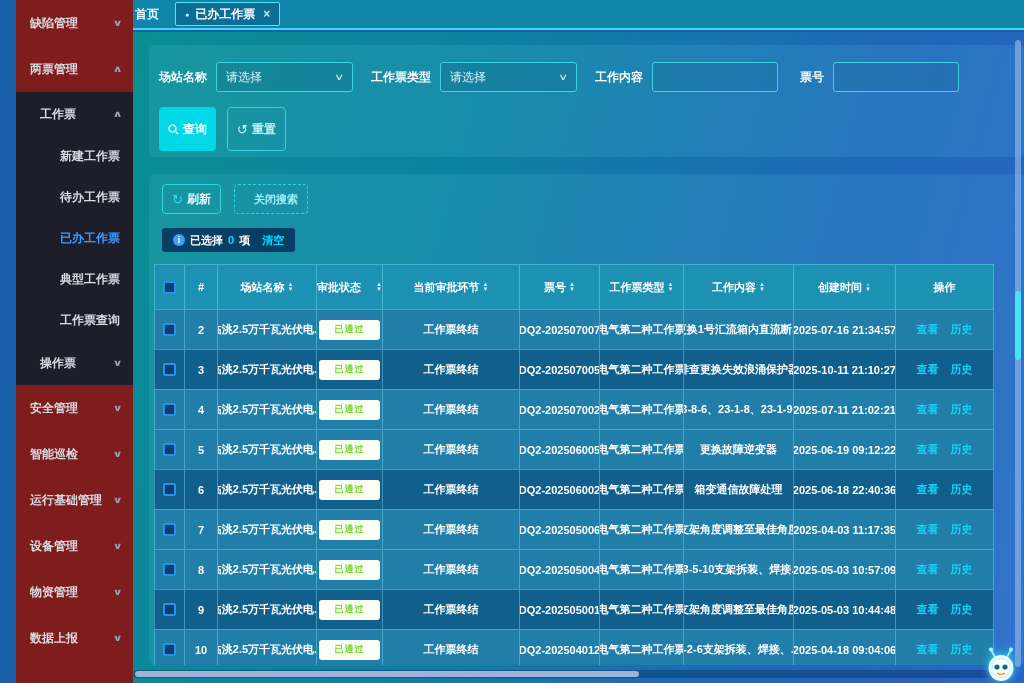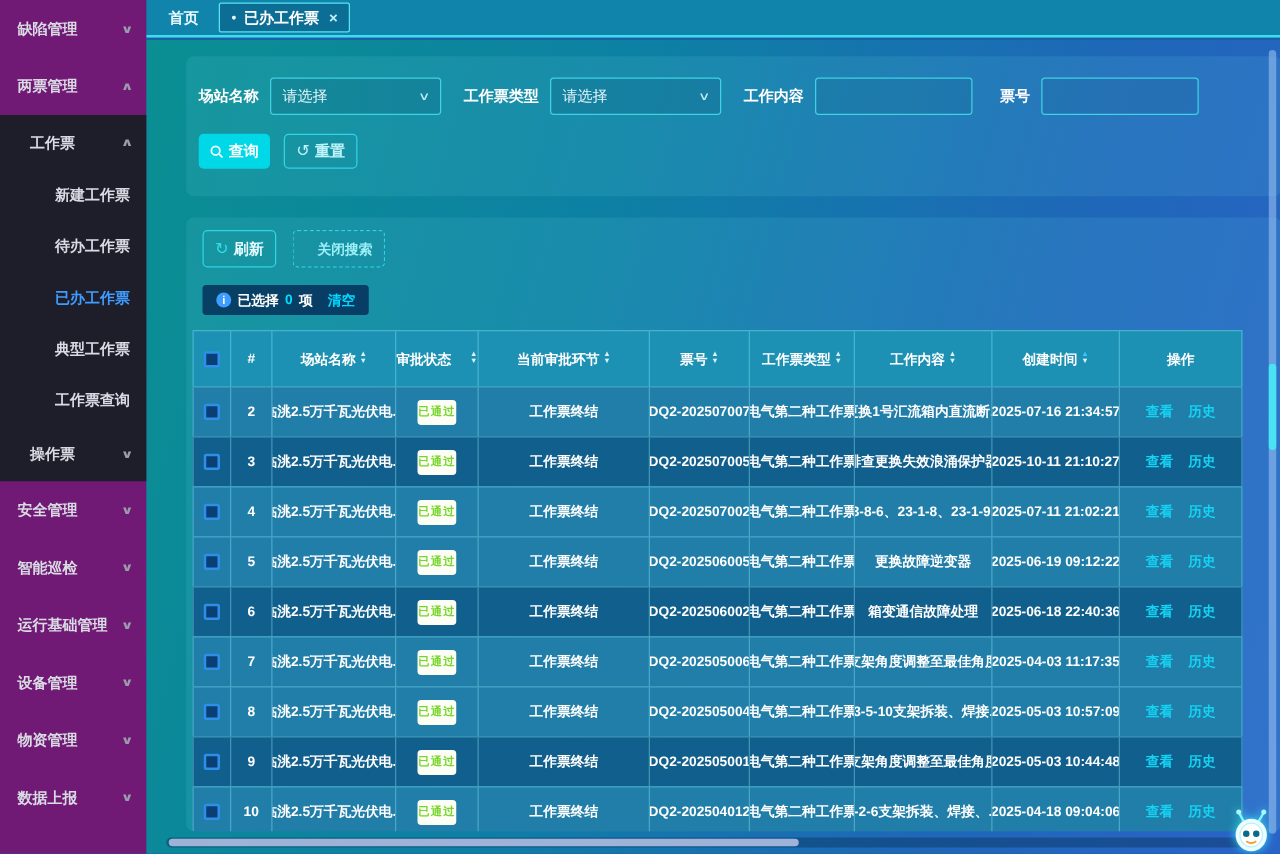--- a/index.html
+++ b/index.html
@@ -1,20 +1,20 @@
 <!DOCTYPE html>
 <html><head>
 <meta charset="utf-8">
 <style>
   * { margin:0; padding:0; box-sizing:border-box; }
   html,body { width:1024px; height:683px; overflow:hidden;
     font-family:"Liberation Sans","DejaVu Sans",sans-serif; background:#1a5fa8; position:relative; }
 
   
-  .sidebar { position:absolute; left:0; top:0; width:117px; height:683px; background:#701a75; z-index:6; }
+  .sidebar { position:absolute; left:16px; top:0; width:117px; height:683px; background:#7f1d1d; z-index:6; }
   .side-item { display:flex; align-items:center; color:#d9dbe3; font-size:12px; font-weight:bold; cursor:pointer; }
   .side-item .lbl { flex:1; }
   .side-item.top { height:46px; padding:0 12px 0 14px; }
   .submenu { background:#1e1d2a; }
   .side-item.sub { height:44px; padding:0 12px 0 24px; }
   .side-item.subsub { height:41px; padding-left:44px;font-family:Liberation Mono, monospace; }
   .side-item.active { color:#3f9dff; }
   .chev { font-size:9px; color:#9a9dab; transform:scaleX(1.4); }
 
   
@@ -37,21 +37,21 @@
   
   .fields { display:flex; align-items:center; padding:17px 0 0 10px; }
   .f-label { color:#fff; font-size:12px; font-weight:bold; margin-right:9px; white-space:nowrap; }
   .sel { width:137px; height:30px; border:1px solid #3fd2e4; border-radius:3px; background:rgba(8,80,110,0.18);
     color:#dff3f8; font-size:12px; display:flex; align-items:center; justify-content:space-between;
     padding:0 9px; margin-right:18px; cursor:pointer; }
   .sel .caret { font-size:9px; color:#bfeef6; transform:scaleX(1.5); }
   .inp { width:126px; height:30px; border:1px solid #3fd2e4; border-radius:3px; background:rgba(8,80,110,0.12);
     color:#fff; font-size:12px; padding:0 8px; margin-right:22px; outline:none; }
   .btn-row { display:flex; align-items:center; margin:15px 0 0 10px; }
-  .btn { height:28px; display:flex; align-items:center; justify-content:center; gap:4px; font-size:12px;
+  .btn { height:44px; display:flex; align-items:center; justify-content:center; gap:4px; font-size:12px;
     font-weight:bold; border-radius:4px; cursor:pointer; padding:0 9px; }
   .btn-query { background:#00d8e8; color:#fff; }
   .btn-reset { border:1px solid #2fd4e6; color:#bff4fa; margin-left:11px; }
   .ico-txt { font-size:13px; font-weight:normal; }
 
   
   .tools { display:flex; align-items:center; margin-left:8px; }
   .btn-refresh { border:1px solid #2fd4e6; color:#e4fbff; height:30px; }
   .btn-refresh .ico-txt { color:#35dcec; }
   .btn-closesearch { border:1px dashed #2fd4e6; color:#9ef0f8; height:30px; margin-left:13px; font-size:11px;padding-left:19px; }
@@ -72,21 +72,21 @@
   .td:first-child { border-left:1px solid rgba(130,230,245,0.4); }
   .tr.light { background:#207ea9; }
   .tr.dark { background:#115f8c; }
   .c-check{width:31px;} .c-num{width:33px;} .c-station{width:99px;} .c-status{width:66px;gap:12px;}
   .c-step{width:137px;} .c-ticket{width:80px;} .c-type{width:84px;} .c-content{width:110px;}
   .c-time{width:102px;} .c-actions{width:98px;}
   .cb { width:13px; height:13px; border:2px solid #2e8fe8; background:#0a3f76; border-radius:2px; cursor:pointer; }
   .sort { display:inline-flex; flex-direction:column; margin-left:3px; font-size:6px; line-height:5px; color:#d8f2f8; }
   .sort::before{ content:"▲"; } .sort::after{ content:"▼"; }
   .sort.active::before{ color:#39c6ff; }
-  .stamp { width:31px; height:20px; background:#fcfdf4; border-radius:3px; color:#76d62a; font-size:9px;
+  .stamp { width:61px; height:20px; background:#fcfdf4; border-radius:3px; color:#76d62a; font-size:9px;
     display:flex; align-items:center; justify-content:center; letter-spacing:1px; }
   .lnk { color:#15d2f2; cursor:pointer; margin:0 6px; }
 
   
   .vscroll { position:absolute; right:3px; top:8px; bottom:16px; width:6px;
     background:rgba(150,190,240,0.6); border-radius:3px; z-index:7; }
   .vthumb { position:absolute; top:40%; height:11%; left:0; width:6px; background:#49e4f4; border-radius:3px; }
   .hscroll { position:absolute; left:16px; right:22px; bottom:5px; height:8px;
     background:rgba(10,50,90,0.45); border-radius:4px; z-index:7; }
   .hthumb { position:absolute; left:2px; top:1px; height:6px; width:58%; background:#9fb3d8; border-radius:3px; }

